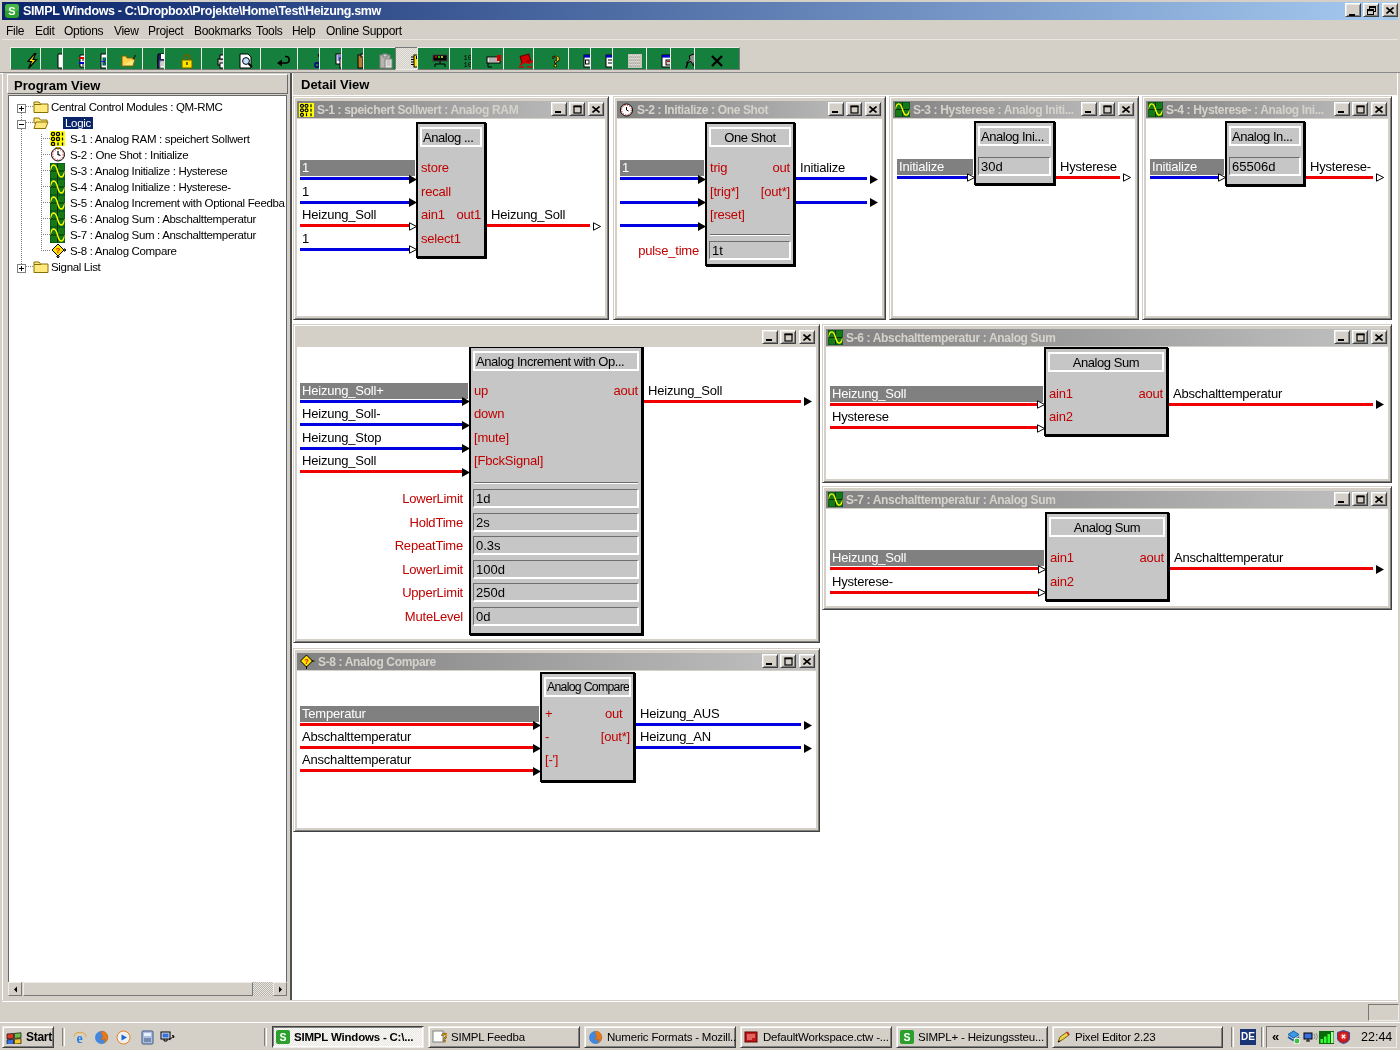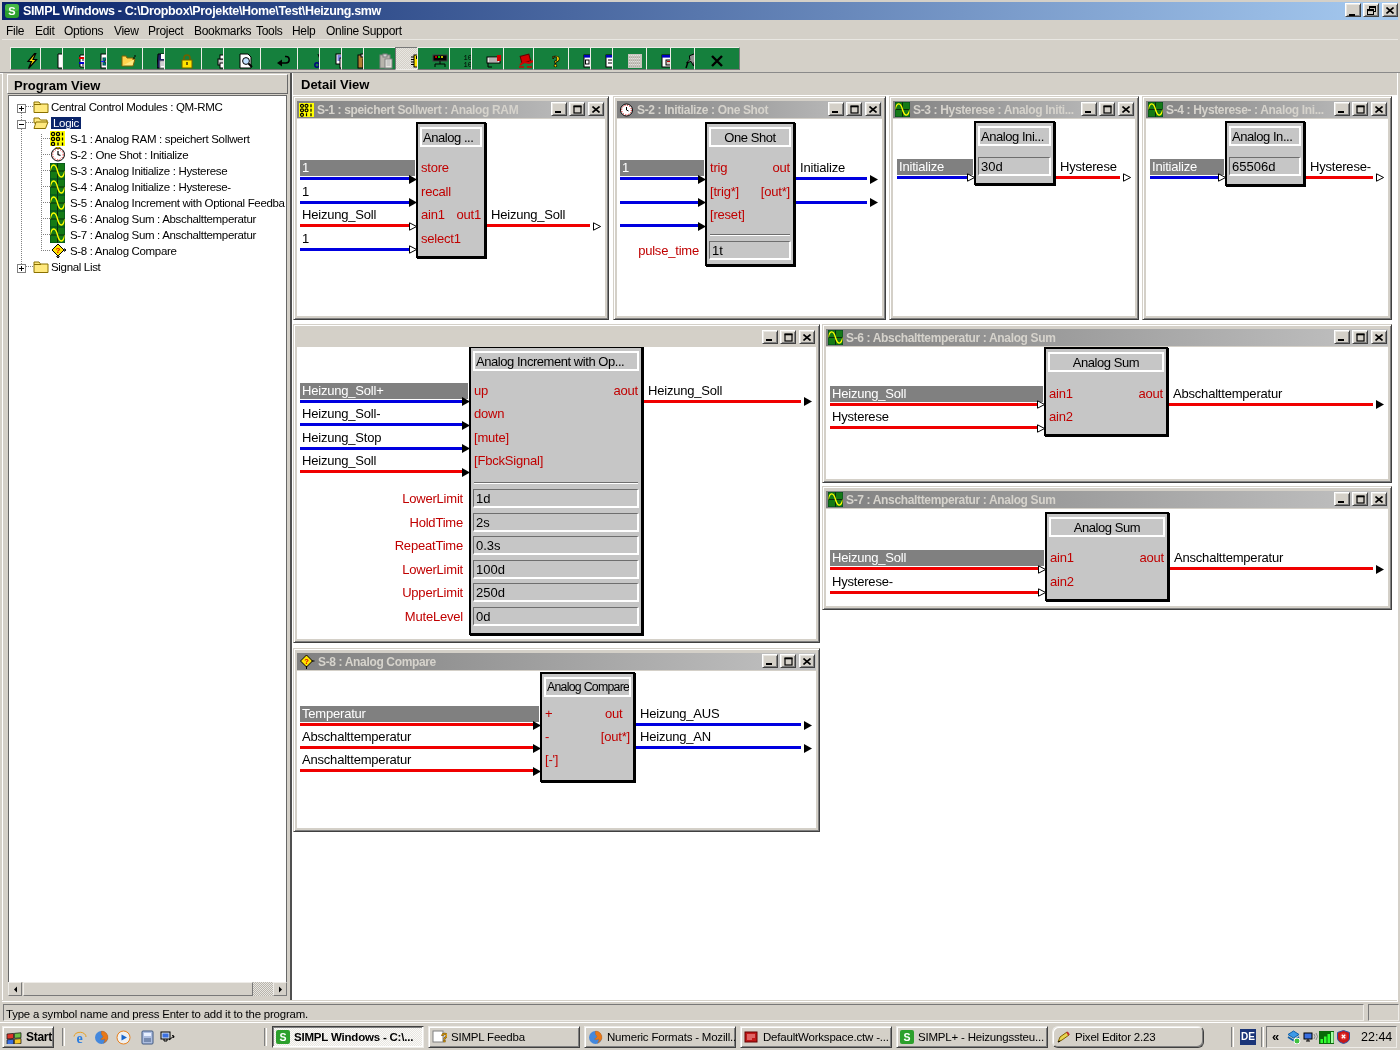--- a/index.html
+++ b/index.html
@@ -291,21 +291,21 @@
     <div class="trow" style="left:42px;top:3px">Central Control Modules : QM-RMC</div>
     <div class="abs" style="left:8px;top:22px"><svg width="9" height="9" viewBox="0 0 9 9">
         <rect x="0.5" y="0.5" width="8" height="8" fill="#fff" stroke="#808080"></rect>
         <path d="M2 4.5 h5" stroke="#000"></path>
       </svg></div>
     <div class="abs" style="left:17px;top:26px;width:7px;height:1px;background-image:linear-gradient(90deg,#808080 1px,transparent 1px);background-size:2px 1px"></div>
     <div class="abs" style="left:24px;top:20px"><svg width="16" height="13" viewBox="0 0 16 13">
         <path d="M1 2 h5 l1.5 2 H14 v3 H1 z" fill="#ffe97e" stroke="#8a7000"></path>
         <path d="M3 6 h12 l-2.5 6.5 H1 z" fill="#ffe97e" stroke="#8a7000"></path>
       </svg></div>
-    <div class="trow" style="left:42px;top:19px"><span class="tsel">Logic</span></div>
+    <div class="trow" style="left:54px;top:19px"><span class="tsel">Logic</span></div>
     <div class="abs" style="left:32px;top:42px;width:9px;height:1px;background-image:linear-gradient(90deg,#808080 1px,transparent 1px);background-size:2px 1px"></div>
     <div class="abs" style="left:41px;top:35px"><svg width="15" height="15" viewBox="0 0 15 15">
         <rect width="15" height="15" fill="#ffff00"></rect>
         <g fill="none" stroke="#000" stroke-width="1.3">
           <circle cx="3" cy="3" r="1.6"></circle>
           <circle cx="8" cy="3" r="1.6"></circle>
           <path d="M12.5 1.5 v3"></path>
           <circle cx="3" cy="8" r="1.6"></circle>
           <circle cx="8" cy="8" r="1.6"></circle>
           <path d="M12.5 6.5 v3"></path>
@@ -850,23 +850,20 @@
         </svg></div>
       <div class="sig" style="left:341px;top:58px;padding-left:2px">Heizung_AN</div>
       <div class="line" style="left:339px;top:75px;width:165px;background:#0000e0"></div>
       <div class="abs" style="left:507px;top:71.5px"><svg width="8" height="10" viewBox="0 0 8 10">
           <path d="M0 0 L8 4.5 L0 9 z" fill="#000"></path>
         </svg></div>
     </div>
   </div>
 <div class="abs" style="left:1397px;top:73px;width:3px;height:928px;background:#d4d0c8;border-left:1px solid #fff"></div>
 <div class="abs" style="left:2px;top:1001px;width:1396px;height:21px;background:#d4d0c8;border-top:1px solid #fff">
-    <div class="abs sunk" style="left:1px;top:2px;width:1361px;height:17px">
-      <span style="position:absolute;left:2px;top:3px;font-size:11.4px;letter-spacing:-0.18px">Type a symbol name and press Enter to add it to the program.</span>
-    </div>
     <div class="abs sunk" style="left:1366px;top:2px;width:31px;height:17px"></div>
   </div>
 <div class="abs" style="left:0;top:1022px;width:1400px;height:28px;background:#d4d0c8">
     <div class="abs" style="left:0;top:0;width:1400px;height:2px;background:#d4d0c8;border-top:1px solid #fff"></div>
     <div class="task" style="left:2px;width:52px;font-weight:bold;font-size:12px;letter-spacing:-0.3px">
       <svg width="16" height="14" viewBox="0 0 16 14">
         <g transform="skewY(-5) translate(0,1.5)">
           <rect x="1" y="2.6" width="6.6" height="5" fill="#e03427" stroke="#101010" stroke-width="0.7"></rect>
           <rect x="8.4" y="2.6" width="6.6" height="5" fill="#6cbf43" stroke="#101010" stroke-width="0.7"></rect>
           <rect x="1" y="8.4" width="6.6" height="5" fill="#3a6fe0" stroke="#101010" stroke-width="0.7"></rect>
@@ -928,21 +925,21 @@
       </svg>
       <span>DefaultWorkspace.ctw -...</span>
     </div>
     <div class="task" style="left:896px;width:152px;">
       <svg width="14" height="14" viewBox="0 0 14 14">
         <rect width="14" height="14" rx="2" fill="#2ca02c"></rect>
         <text x="7" y="11" font-size="10.5" font-weight="bold" text-anchor="middle" fill="#fff">S</text>
       </svg>
       <span>SIMPL+ - Heizungssteu...</span>
     </div>
-    <div class="task" style="left:1052px;width:152px;border-radius:6px;">
+    <div class="task" style="left:1052px;width:171px;">
       <svg width="15" height="14" viewBox="0 0 15 14">
         <path d="M2 12 L4 7 11 2 13 5 6 10 z" fill="#e8d44e" stroke="#806000"></path>
         <path d="M11 2 l2 3" stroke="#c03030" stroke-width="2"></path>
         <path d="M2 12 l2.2 -1" stroke="#000"></path>
       </svg>
       <span>Pixel Editor 2.23</span>
     </div>
     <div class="abs" style="left:1231px;top:5px;width:3px;height:20px;border-left:1px solid #808080;border-right:1px solid #fff"></div>
     <div class="abs" style="left:1240px;top:7px;width:16px;height:16px;background:#1a3478;color:#fff;font-size:10px;font-weight:bold;text-align:center;line-height:16px">DE</div>
     <div class="abs" style="left:1261px;top:5px;width:3px;height:20px;border-left:1px solid #808080;border-right:1px solid #fff"></div>

